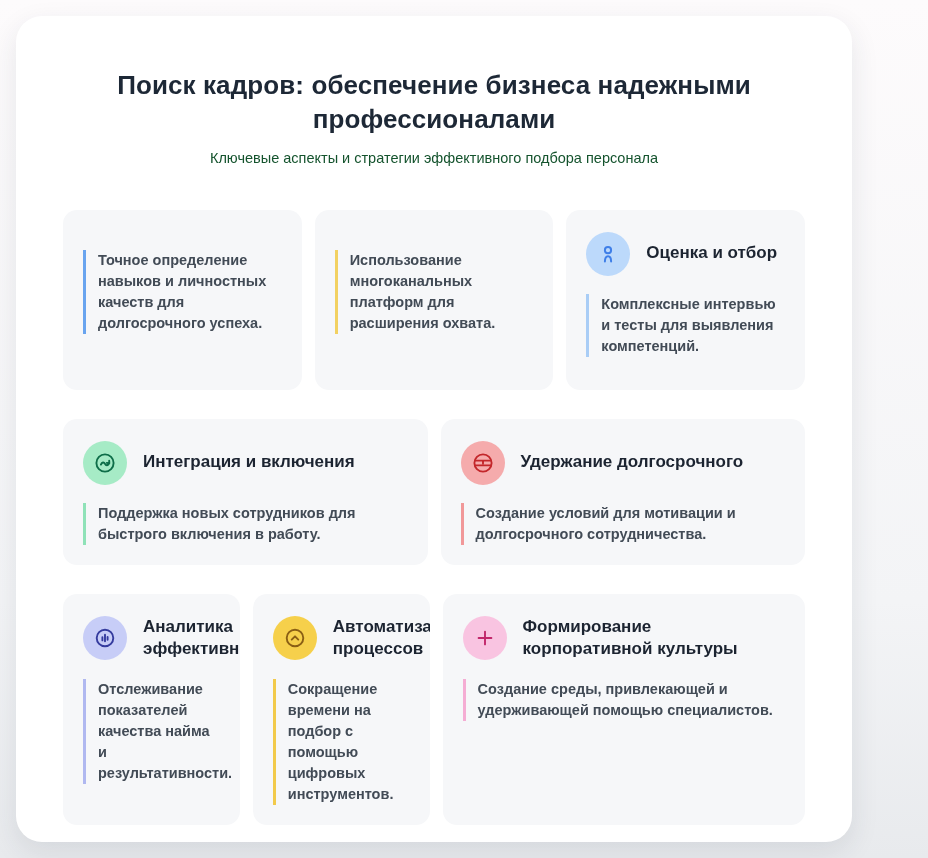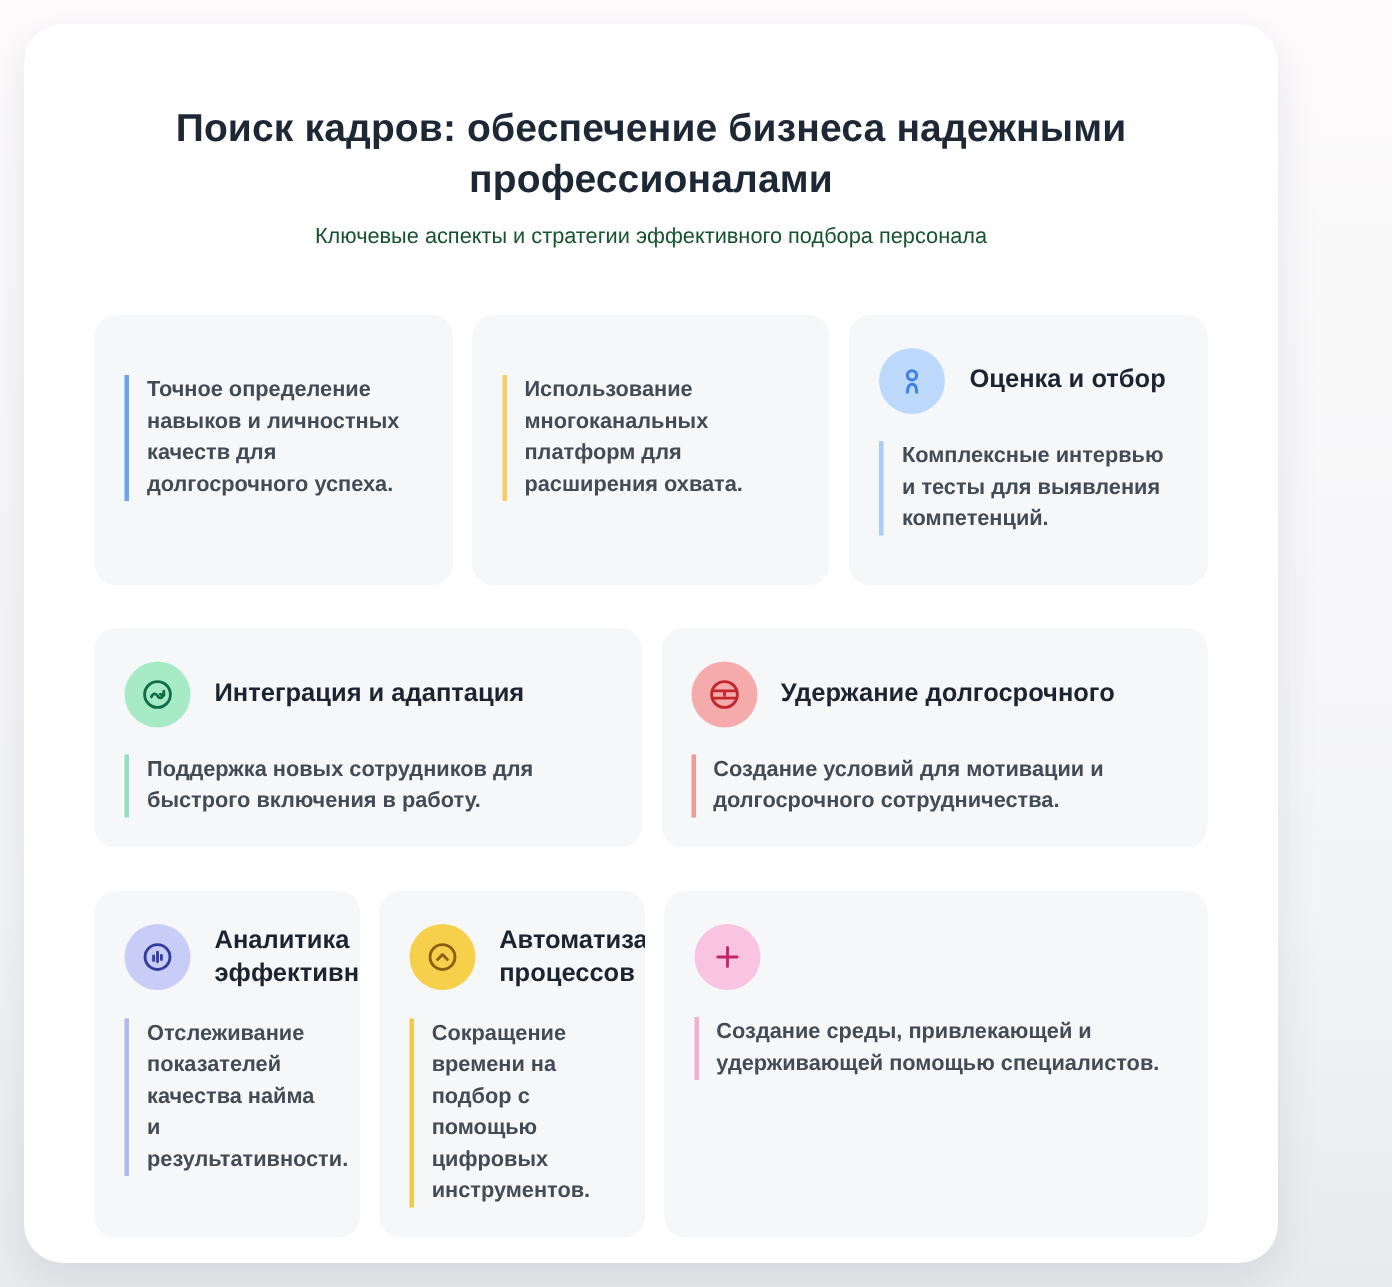--- a/index.html
+++ b/index.html
@@ -115,21 +115,21 @@
 
     <section class="card" style="--icon-bg: #a6ebc6; --icon-fg: #0e6e49; --accent: #8fe2b8;">
       <div class="card-head">
         <span class="icon-circle">
           <svg viewBox="0 0 24 24" fill="none" stroke="currentColor" stroke-width="1.9" stroke-linecap="round" stroke-linejoin="round">
             <circle cx="12" cy="12" r="8.6"></circle>
             <path d="M7.9 13.6 C9 11 11 11 12 12.9 C13 14.8 15 14.8 16.1 12.1"></path>
             <path d="M16.3 12.3 l-0.1 -2.5 M16.3 12.3 l-2.5 -0.4"></path>
           </svg>
         </span>
-        <h2 class="card-title">Интеграция и адаптация</h2>
+        <h2 class="card-title">Интеграция и включения</h2>
       </div>
       <p class="card-desc">Поддержка новых сотрудников для быстрого включения в работу.</p>
     </section>
 
     <section class="card" style="--icon-bg: #f5abac; --icon-fg: #c3272b; --accent: #f19899;">
       <div class="card-head">
         <span class="icon-circle">
           <svg viewBox="0 0 24 24" fill="none" stroke="currentColor" stroke-width="1.9" stroke-linecap="round" stroke-linejoin="round">
             <circle cx="12" cy="12" r="8.6"></circle>
             <path d="M4.1 9.6 h15.8 M4.1 14.4 h15.8 M12 9.6 V12.6"></path>
@@ -169,17 +169,18 @@
       <p class="card-desc">Сокращение времени на подбор с помощью цифровых инструментов.</p>
     </section>
 
     <section class="card" style="--icon-bg: #f9c4e1; --icon-fg: #c12569; --accent: #f5add4;">
       <div class="card-head">
         <span class="icon-circle">
           <svg viewBox="0 0 24 24" fill="none" stroke="currentColor" stroke-width="1.9" stroke-linecap="round">
             <path d="M12 5.6 V18.4 M5.6 12 H18.4"></path>
           </svg>
         </span>
+        <h2 class="card-title">Формирование корпоративной культуры</h2>
       </div>
       <p class="card-desc">Создание среды, привлекающей и удерживающей помощью специалистов.</p>
     </section>
   </div>
 </main>
 
 </body></html>

